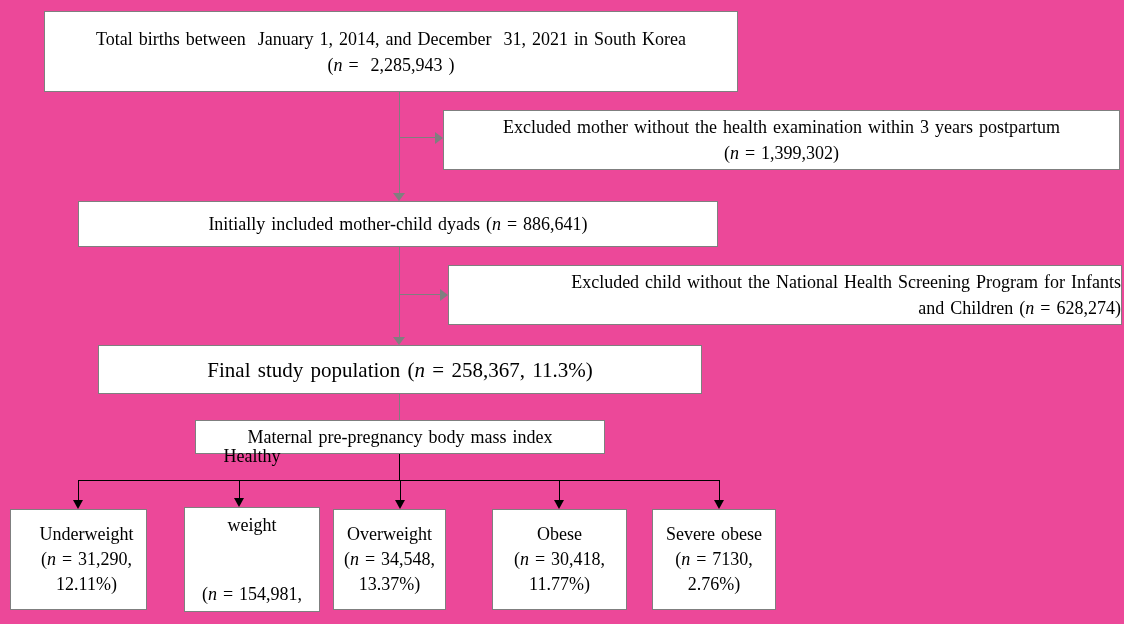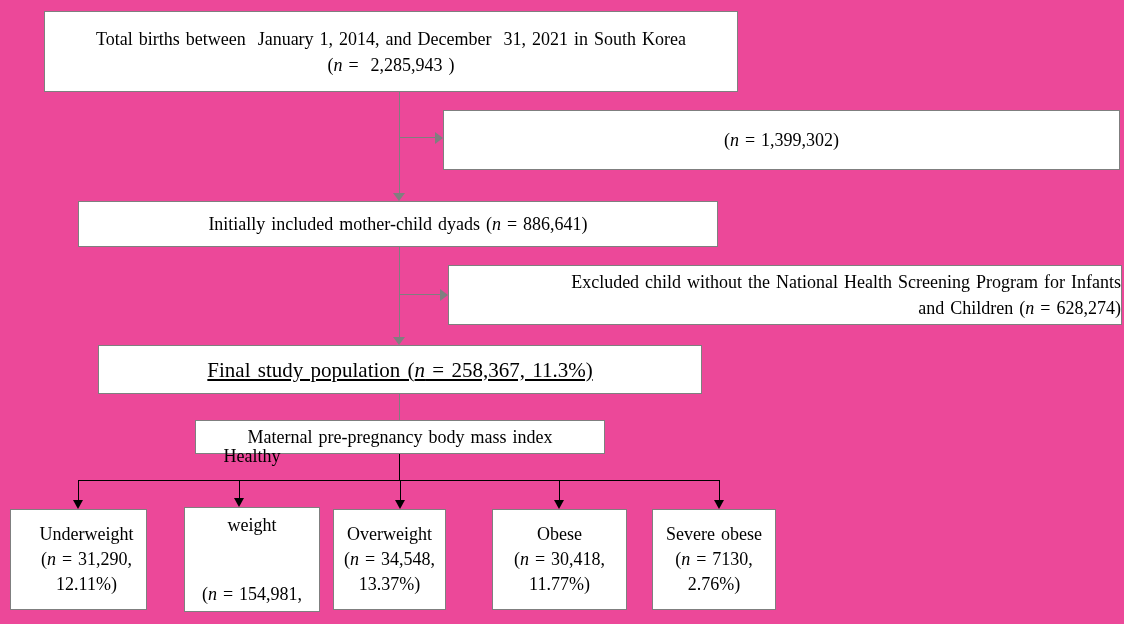--- a/index.html
+++ b/index.html
@@ -49,21 +49,21 @@
   .arr-down-black {
     border-left: 5.5px solid transparent;
     border-right: 5.5px solid transparent;
     border-top: 9px solid #000000;
   }
   
   #box-total      { left: 44px;  top: 11px;  width: 694px; height: 81px; }
   #box-excl-mom   { left: 443px; top: 110px; width: 677px; height: 60px; }
   #box-dyads      { left: 78px;  top: 201px; width: 640px; height: 46px; }
   #box-excl-child { left: 448px; top: 265px; width: 674px; height: 60px; text-align: right; }
-  #box-final      { left: 98px;  top: 345px; width: 604px; height: 49px; font-size: 21px; word-spacing: 2px; text-decoration: underline; }
+  #box-final      { left: 98px;  top: 345px; width: 604px; height: 49px; font-size: 21px; word-spacing: 2px; }
   #box-bmi        { left: 195px; top: 420px; width: 410px; height: 34px; }
   .cat-box { top: 509px; height: 101px; line-height: 25px; }
   #cat-0 { left: 10px;  width: 137px; padding-left: 16px; }
   #cat-1 { left: 184px; top: 507px; width: 136px; height: 105px; line-height: 24px; gap: 45px; }
   #cat-2 { left: 333px; width: 113px; justify-content: center; }
   #cat-3 { left: 492px; width: 135px; }
   #cat-4 { left: 652px; width: 124px; }
 </style>
 </head>
 <body>
@@ -75,20 +75,21 @@
     <div class="line"><span>(</span><span class="n-italic">n</span><span> =  2,285,943 )</span></div>
   </div>
 
   <div class="vline gray-line" style="left:399px; top:92px; height:102px;"></div>
   <div class="arr arr-down-gray" style="left:393px; top:193px;"></div>
 
   <div class="hline gray-line" style="left:400px; top:137px; width:36px;"></div>
   <div class="arr arr-right-gray" style="left:435px; top:132px;"></div>
 
   <div class="box" id="box-excl-mom">
+    <div class="line">Excluded mother without the health examination within 3 years postpartum</div>
     <div class="line"><span>(</span><span class="n-italic">n</span><span> = 1,399,302)</span></div>
   </div>
 
   <div class="box" id="box-dyads">
     <div class="line"><span>Initially included mother-child dyads (</span><span class="n-italic">n</span><span> = 886,641)</span></div>
   </div>
 
   <div class="vline gray-line" style="left:399px; top:247px; height:91px;"></div>
   <div class="arr arr-down-gray" style="left:393px; top:337px;"></div>
 

